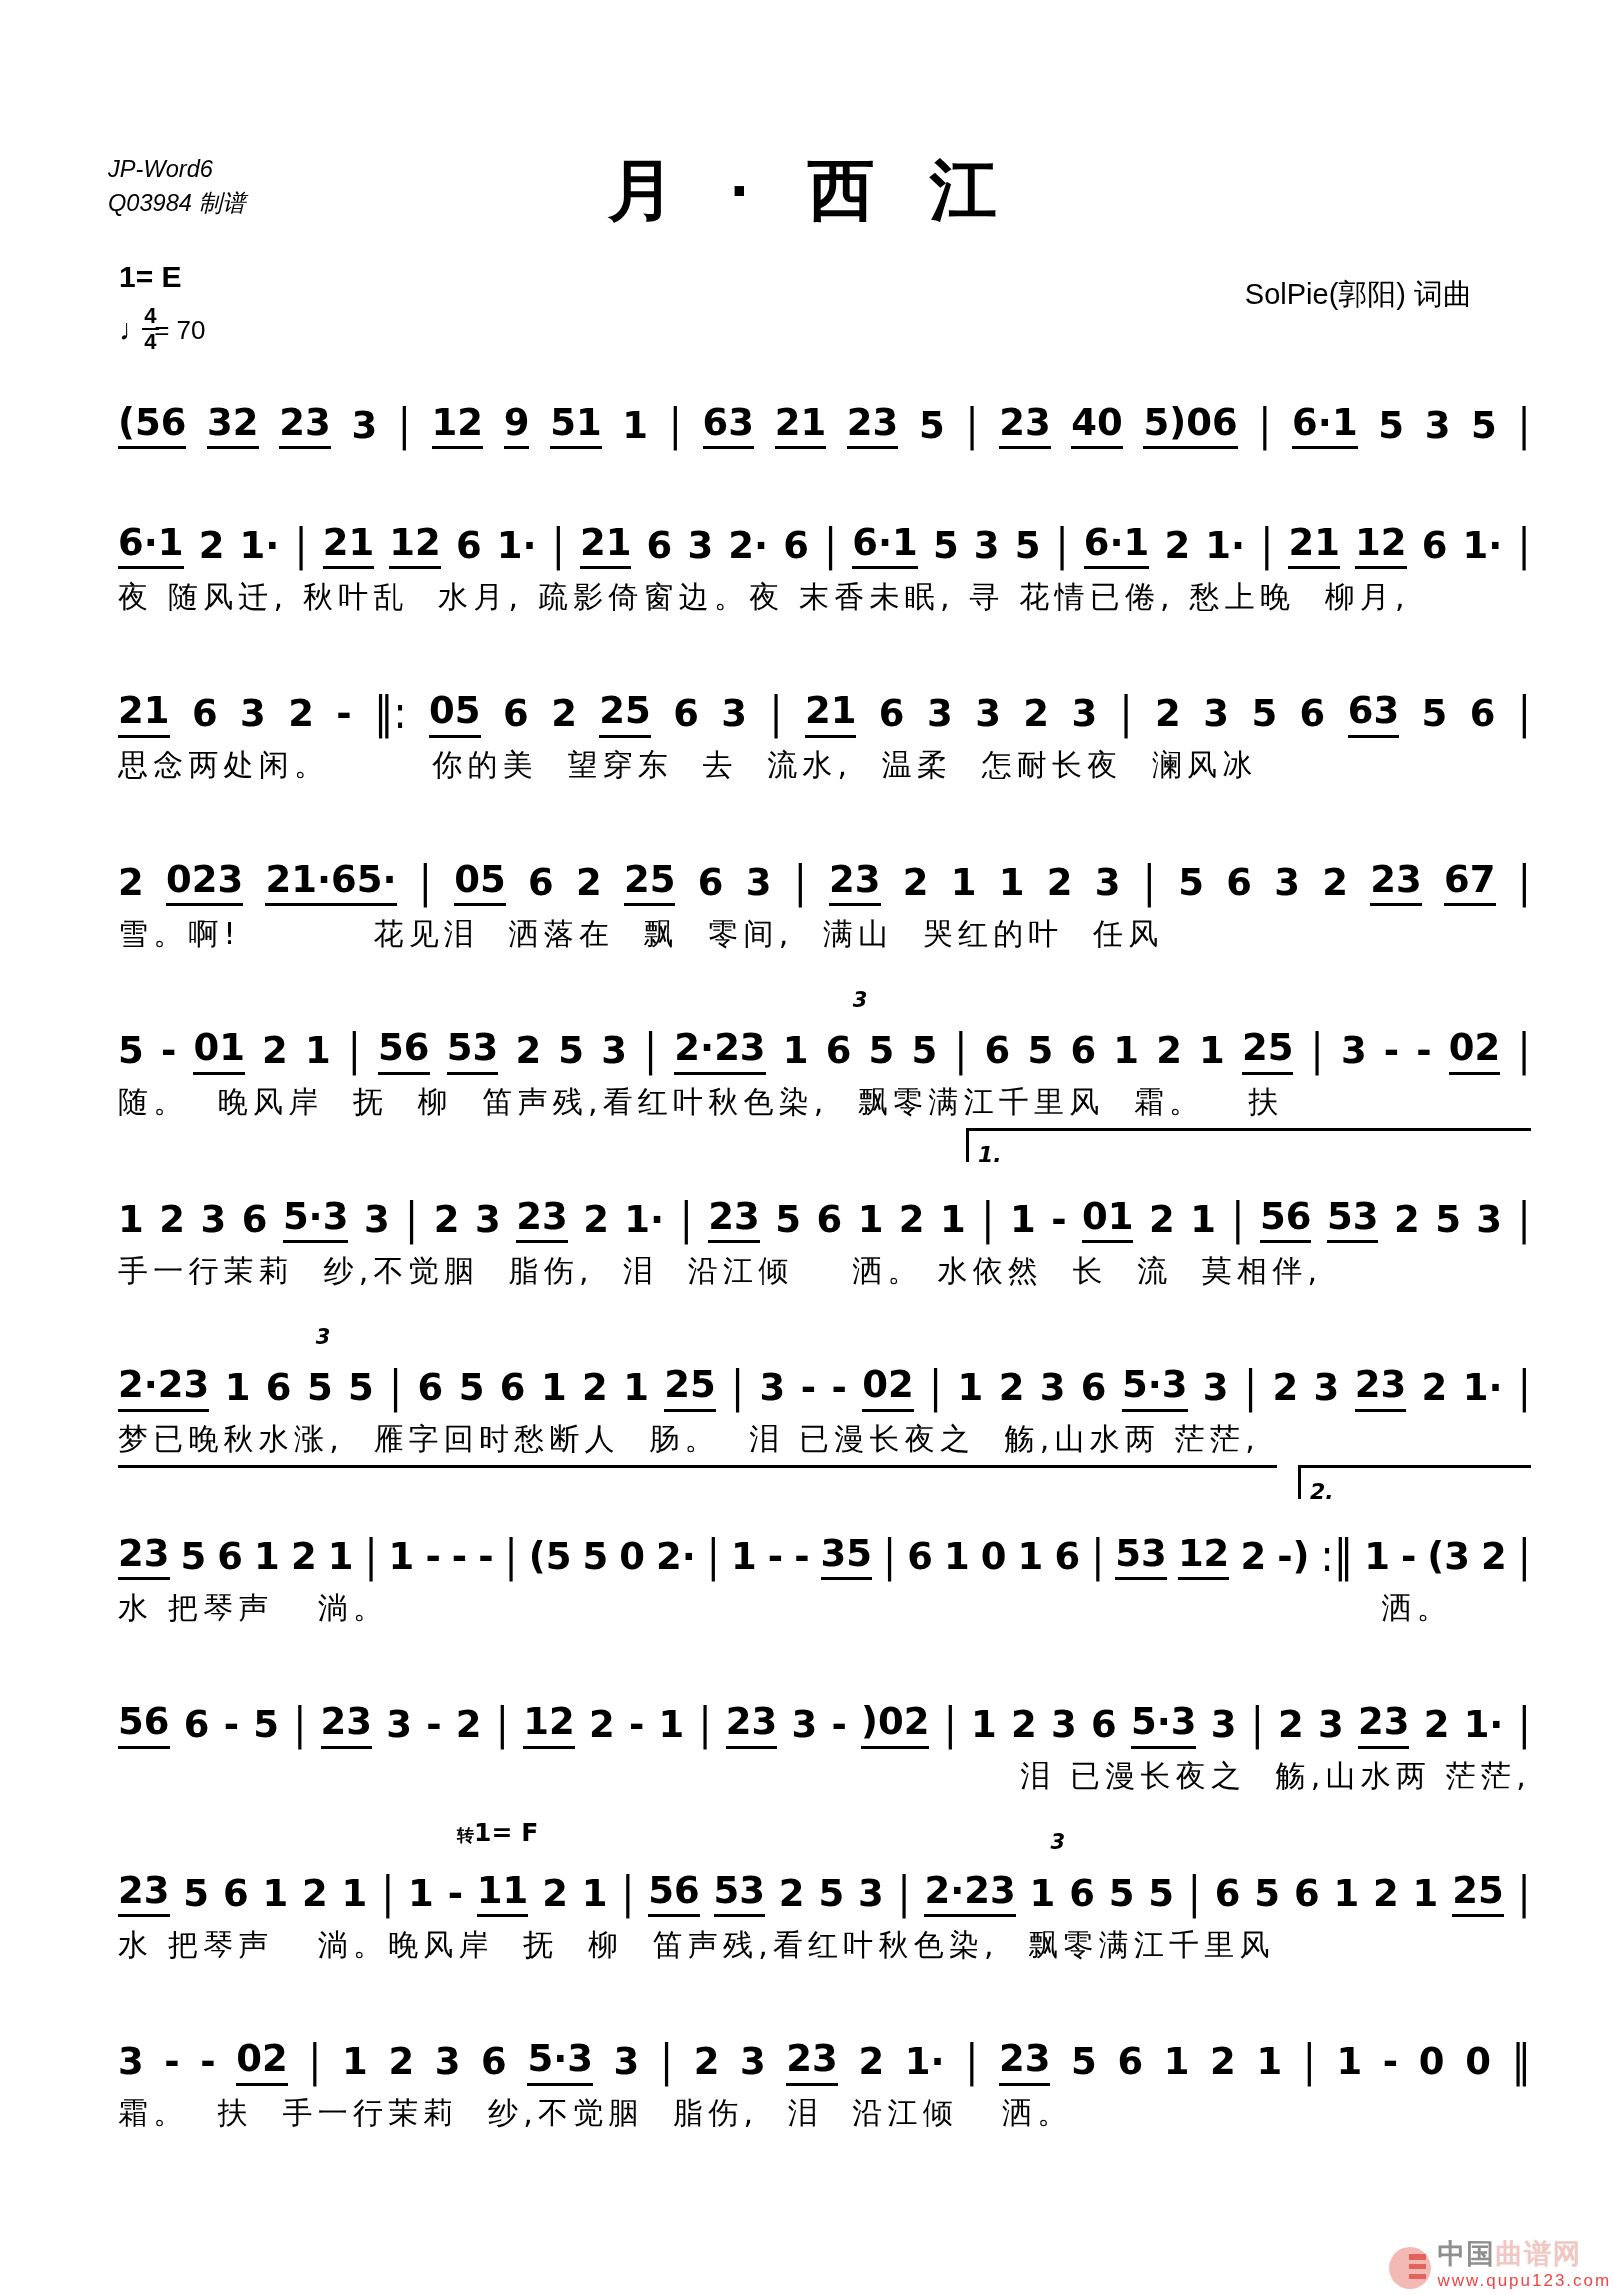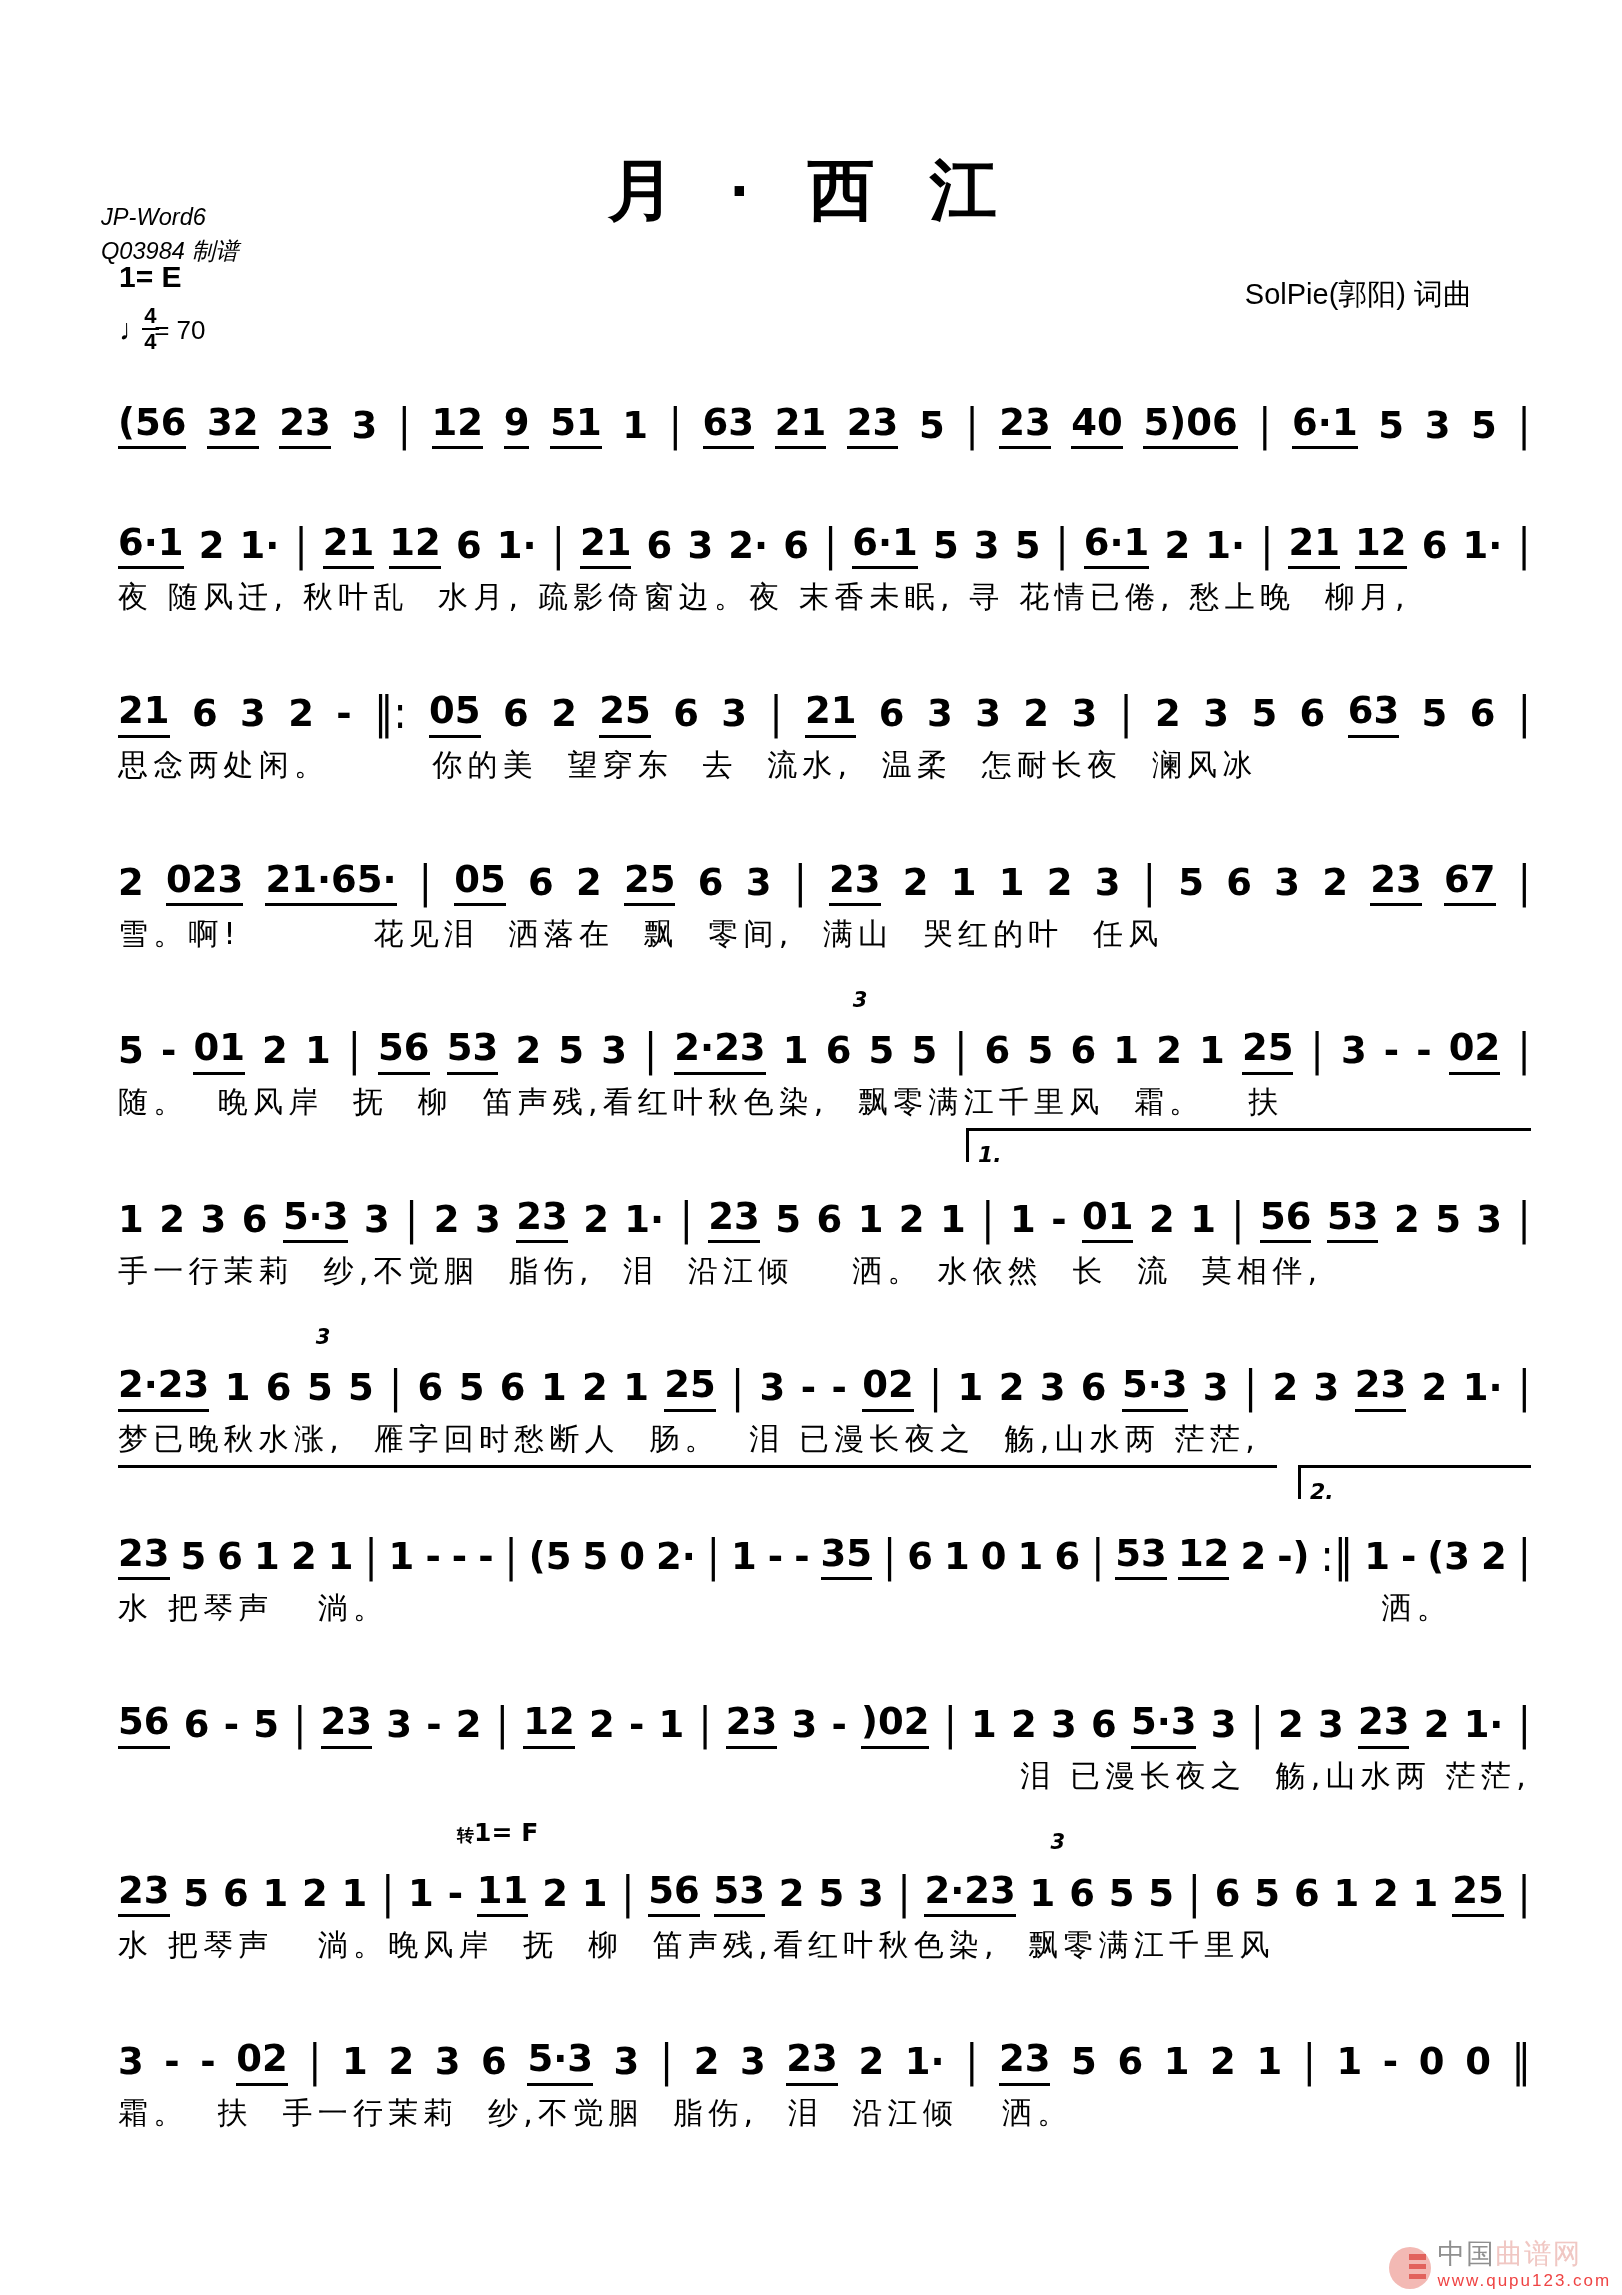--- a/index.html
+++ b/index.html
@@ -3,21 +3,21 @@
 <meta charset="utf-8">
 <style>
   html,body{margin:0;padding:0;}
   body{
     width:1623px;height:2295px;position:relative;background:#ffffff;color:#000;
     font-family:"Liberation Sans",sans-serif;overflow:hidden;
   }
   .page{position:absolute;inset:0;}
 
   
-  .maker{position:absolute;left:101px;top:152px;font-style:italic;font-size:23.6px;line-height:34px;font-weight:500;margin-top:48px;}
+  .maker{position:absolute;left:108px;top:152px;font-style:italic;font-size:23.6px;line-height:34px;font-weight:500;}
   .title{position:absolute;left:0;right:0;top:145px;text-align:center;
          font-family:Liberation Sans, sans-serif;font-weight:700;font-size:67px;letter-spacing:18.3px;}
   .keysig{position:absolute;left:119px;top:260px;font-weight:700;font-size:30px;display:flex;align-items:center;gap:10.5px;flex-direction:column;}
   .fraction{display:inline-flex;flex-direction:column;align-items:center;font-size:22px;line-height:22px;font-weight:700;}
   .fraction .top{border-bottom:2.6px solid #000;padding:0 2.6px 1.3px 2.6px;}
   .fraction .bot{padding-top:1.3px;}
   .tempo{position:absolute;left:119px;top:313px;font-size:26px;font-weight:500;display:flex;align-items:center;gap:5.2px;}
   .tempo .note-glyph{font-size:30px;}
   .credit{position:absolute;right:151px;top:275px;font-size:29px;font-weight:500;}
 
@@ -42,21 +42,21 @@
   .volta{position:absolute;top:-38px;height:31px;border-top:3.9px solid #000;border-left:3.9px solid #000;}
   .volta .vlabel{font-size:22px;font-style:italic;font-weight:700;padding:2.6px 0 0 9.2px;display:inline-block;}
   .volta-line{position:absolute;top:-38px;border-top:3.9px solid #000;height:0;}
 
   
   .watermark{position:absolute;right:11.8px;bottom:6.5px;display:flex;align-items:flex-end;gap:6.5px;}
   .wm-logo{width:42px;height:42px;border-radius:50%;background:#f3b9b4;position:relative;}
   .wm-logo .b{position:absolute;left:19.6px;height:5.2px;width:17px;background:#e2625c;}
   .wm-logo .b1{top:7.9px;}.wm-logo .b2{top:17.7px;}.wm-logo .b3{top:27.5px;}
   .wm-text{display:flex;flex-direction:column;align-items:flex-start;line-height:1;}
-  .wm-brand{font-size:27.5px;font-weight:400;letter-spacing:1.3px;}
+  .wm-brand{font-size:27.5px;font-weight:700;letter-spacing:1.3px;}
   .wm-brand .strong{color:#8f8f8f;}
   .wm-brand .light{color:#f0c7c3;}
   .wm-url{font-size:17px;color:#ef4444;letter-spacing:2px;margin-top:3.9px;}
 </style>
 </head>
 <body>
 
 <div class="page">
 
   <div class="maker">

